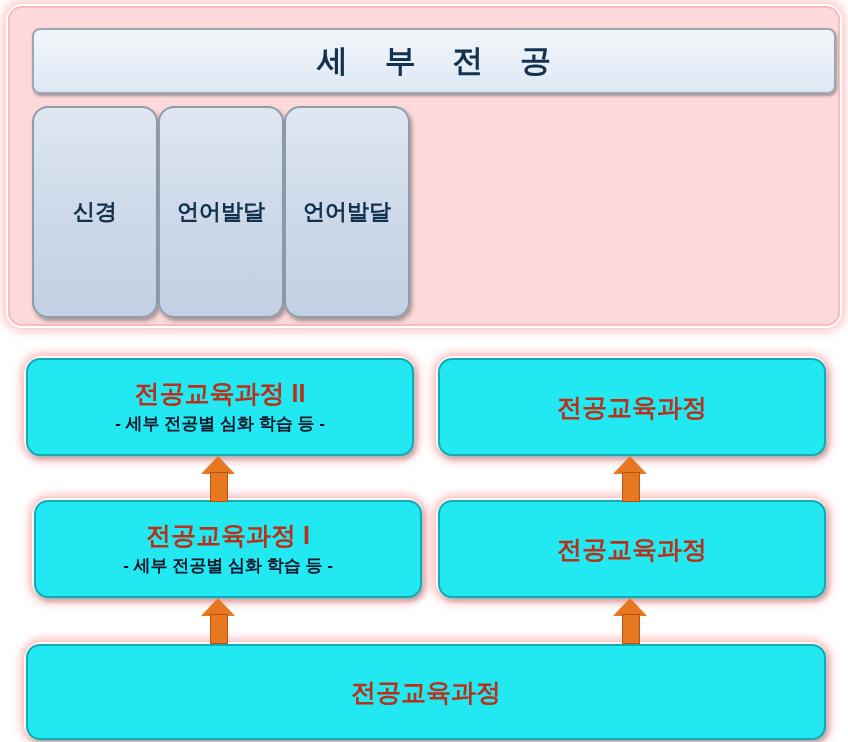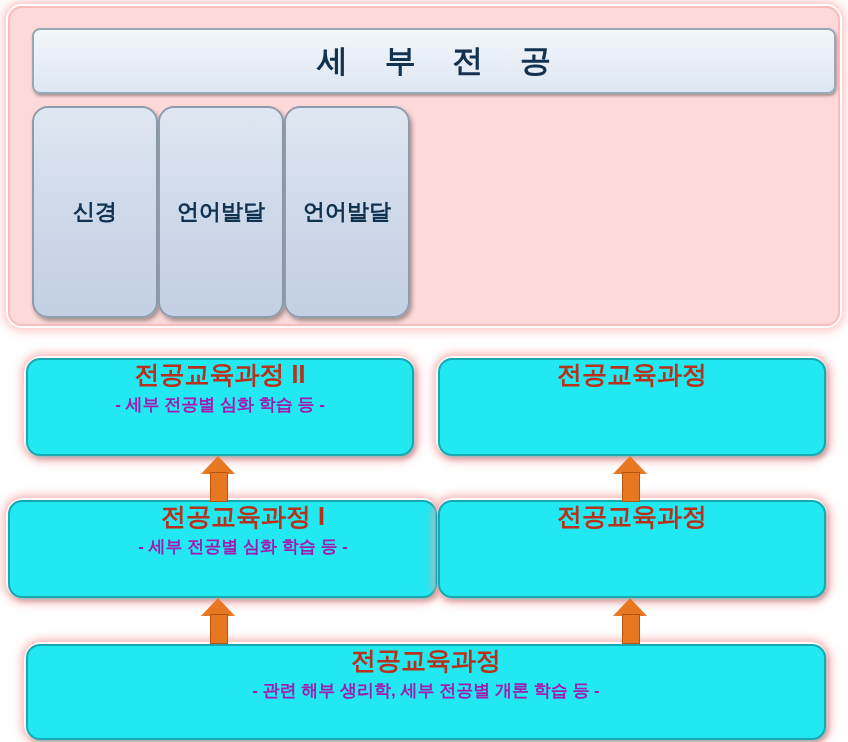--- a/index.html
+++ b/index.html
@@ -94,48 +94,48 @@
   
   .cyan-box {
     position: absolute;
     background: #22e8f2;
     border: 2px solid #17a8b3;
     border-radius: 14px;
     box-shadow: 2px 3px 4px rgba(0,0,0,0.35);
     display: flex;
     flex-direction: column;
     align-items: center;
-    justify-content: flex-start;
+    justify-content: center;
   }
   .cyan-glow::after{
     content:"";
     position:absolute;
     left:-4px; top:-4px; right:-4px; bottom:-4px;
     border-radius:18px;
     box-shadow: 0 0 9px 3px rgba(250,160,160,0.75);
     pointer-events:none;
   }
   .cyan-title {
     font-size: 25px;
     font-weight: bold;
     color: #b8321b;
     line-height: 1.15;
     white-space: nowrap;
   }
   .cyan-sub {
     font-size: 17px;
     font-weight: bold;
-    color: #a21caf;
+    color: #0f172a;
     margin-top: 4px;
     white-space: nowrap;
   }
 
   #box-major2   { left: 26px;  top: 358px; width: 384px; height: 94px; }
   #box-clinic2  { left: 438px; top: 358px; width: 384px; height: 94px; }
-  #box-major1   { left: 8px;  top: 500px; width: 384px; height: 94px; padding-left: 41px; }
+  #box-major1   { left: 34px;  top: 500px; width: 384px; height: 94px; }
   #box-clinic1  { left: 438px; top: 500px; width: 384px; height: 94px; }
   #box-base     { left: 26px;  top: 644px; width: 796px; height: 92px; }
 
   
   .arrow {
     position: absolute;
     width: 34px;
     height: 44px;
   }
   .arrow .shaft {
@@ -199,21 +199,20 @@
     <span class="cyan-title">전공교육과정 I</span>
     <span class="cyan-sub">- 세부 전공별 심화 학습 등 -</span>
   </div>
 
   <div class="cyan-box cyan-glow" id="box-clinic1">
     <span class="cyan-title">전공교육과정</span>
   </div>
 
   <div class="cyan-box cyan-glow" id="box-base">
     <span class="cyan-title">전공교육과정</span>
-    <span class="cyan-sub">- 관련 해부 생리학, 세부 전공별 개론 학습 등 -</span>
   </div>
 
   <div class="arrow" id="arrow-left-top">
     <div class="head"></div>
     <div class="shaft"></div>
   </div>
   <div class="arrow" id="arrow-right-top">
     <div class="head"></div>
     <div class="shaft"></div>
   </div>

